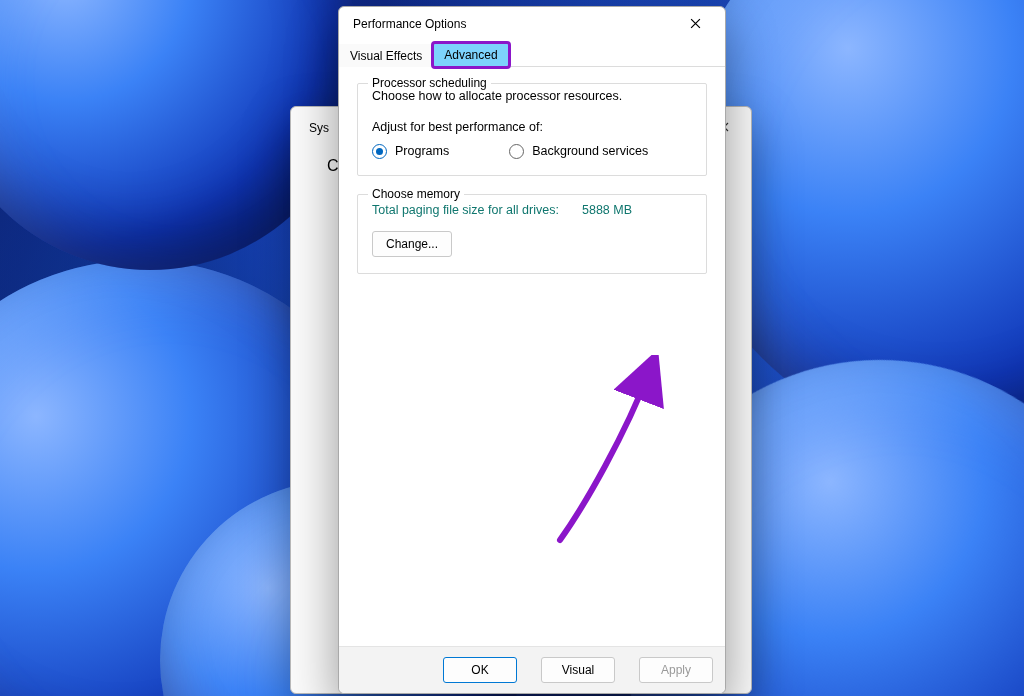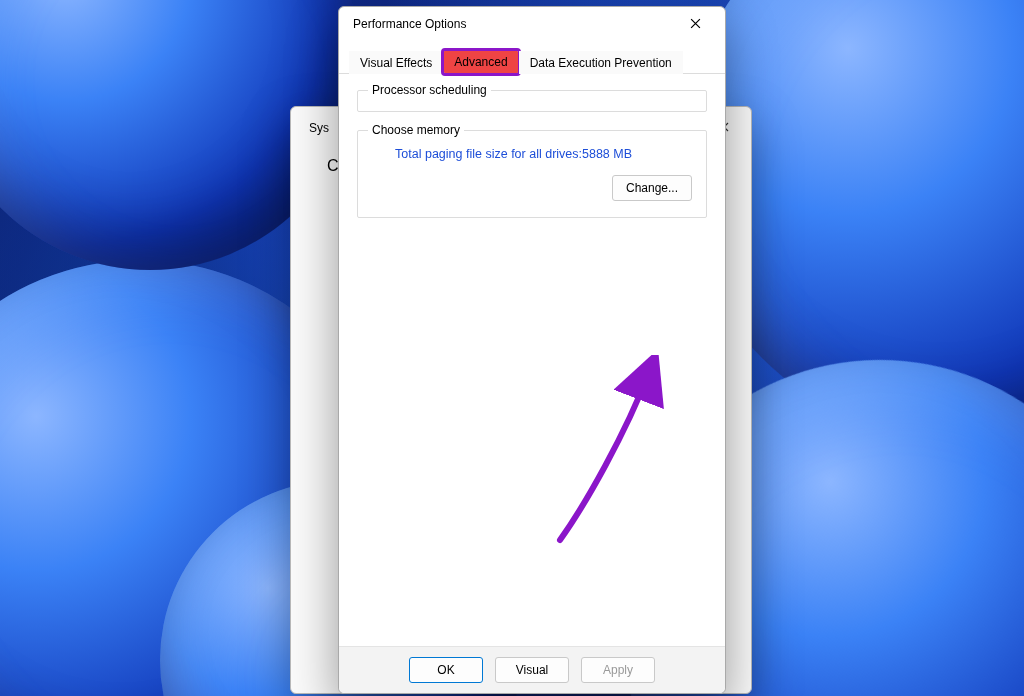--- a/index.html
+++ b/index.html
@@ -61,35 +61,33 @@
   .close-btn {
     width: 44px; height: 26px;
     display: flex; align-items: center; justify-content: center;
     border-radius: 3px;
   }
   .close-btn svg { width: 11px; height: 11px; }
 
   .tabbar {
     height: 26px;
     display: flex; align-items: flex-end;
-    padding-left: 10px;
     border-bottom: 1px solid #dcdcdc;
     gap: 0;
-    margin-top: 7px;
   }
   .tab {
     font-size: 12px; color: #000;
     padding: 4px 10px;
     border: 1px solid transparent;
     border-bottom: none;
     position: relative; top: 1px;
     background: #fafafa;
   }
   .tab.active {
-    background: #ef4444;
+    background: #7dd3fc;
     border-color: #dcdcdc;
     border-radius: 3px 3px 0 0;
     border-bottom: 1px solid #ffffff;
   }
   .tab.highlight-box {
     outline: 3px solid #8b16c9;
     outline-offset: -1px;
     border-radius: 2px;
   }
 
@@ -114,38 +112,38 @@
   .radio .dot {
     width: 15px; height: 15px; border-radius: 50%;
     border: 1.4px solid #666;
     display: flex; align-items: center; justify-content: center;
   }
   .radio.selected .dot { border-color: #0067c0; }
   .radio.selected .dot::after {
     content: ""; width: 7px; height: 7px; border-radius: 50%; background: #0067c0;
   }
 
-  .kv-row { display: flex; font-size: 12.5px; color: #1d4ed8; margin-top: 12px; text-align: right; }
+  .kv-row { display: flex; font-size: 12.5px; color: #0f766e; margin-top: 4px; }
   .kv-row .k { width: 210px; }
-  .btn-row { display: flex; justify-content: flex-end; margin-top: 14px; }
+  .btn-row { display: flex; justify-content: flex-start; margin-top: 14px; }
   .winbtn {
     min-width: 80px; height: 26px;
     border: 1px solid #c9c9c9;
     background: #fdfdfd;
     border-radius: 3px;
     font-size: 12px;
     color: #000;
     padding: 0 12px;
     cursor: pointer;
   }
   .winbtn:disabled { color: #9a9a9a; }
   .footer {
     border-top: 1px solid #e4e4e4;
     padding: 10px 12px;
-    display: flex; justify-content: center; gap: 12px;
+    display: flex; justify-content: flex-end; gap: 24px;
     background: #f3f3f3;
     border-radius: 0 0 6px 6px;
   }
   .winbtn.primary { border-color: #0078d4; }
 
   
   .arrow-svg {
     position: absolute;
     left: 530px; top: 355px;
     width: 160px; height: 200px;
@@ -179,26 +177,37 @@
         <svg viewBox="0 0 10 10">
             <path d="M1 1 L9 9 M9 1 L1 9" stroke="#000" stroke-width="1.1" fill="none"></path>
           </svg>
       </span>
     </div>
   </div>
 
   <div class="tabbar">
     <div class="tab">Visual Effects</div>
     <div class="tab active highlight-box">Advanced</div>
-    <div class="tab">Data Execution Prevention</div>
   </div>
 
   <div class="content">
     <div class="group">
       <div class="group-legend">Processor scheduling</div>
+      <div class="group-desc">Choose how to allocate processor resources.</div>
+      <div class="group-sublabel">Adjust for best performance of:</div>
+      <div class="radio-row">
+        <label class="radio selected">
+          <span class="dot"></span>
+          <span>Programs</span>
+        </label>
+        <label class="radio">
+          <span class="dot"></span>
+          <span>Background services</span>
+        </label>
+      </div>
     </div>
 
     <div class="group">
       <div class="group-legend">Choose memory</div>
       <div class="kv-row">
         <div class="k">Total paging file size for all drives:</div>
         <div>5888 MB</div>
       </div>
       <div class="btn-row">
         <button class="winbtn">Change...</button>

